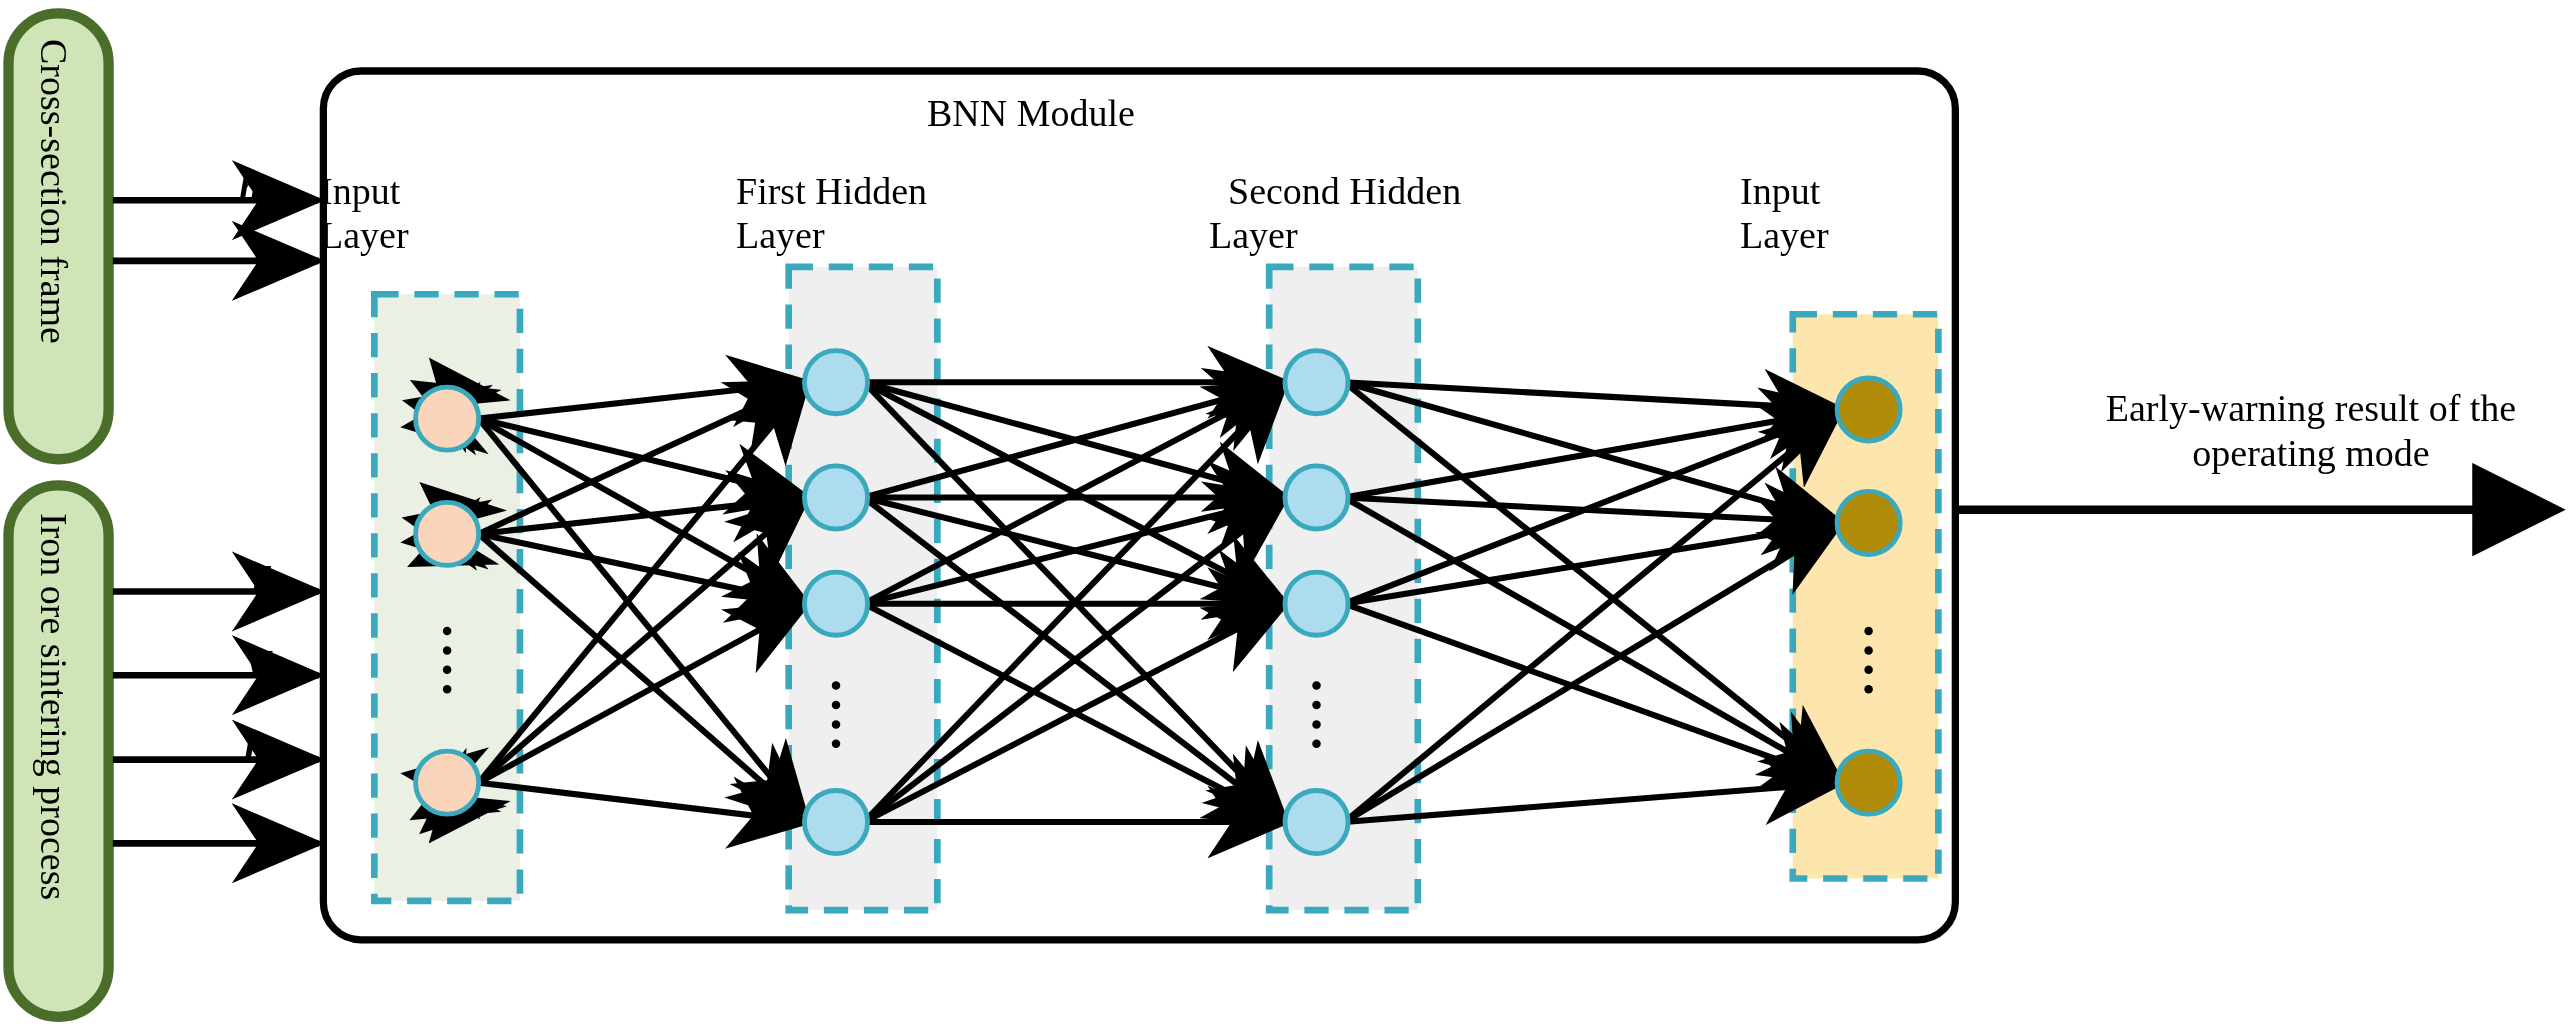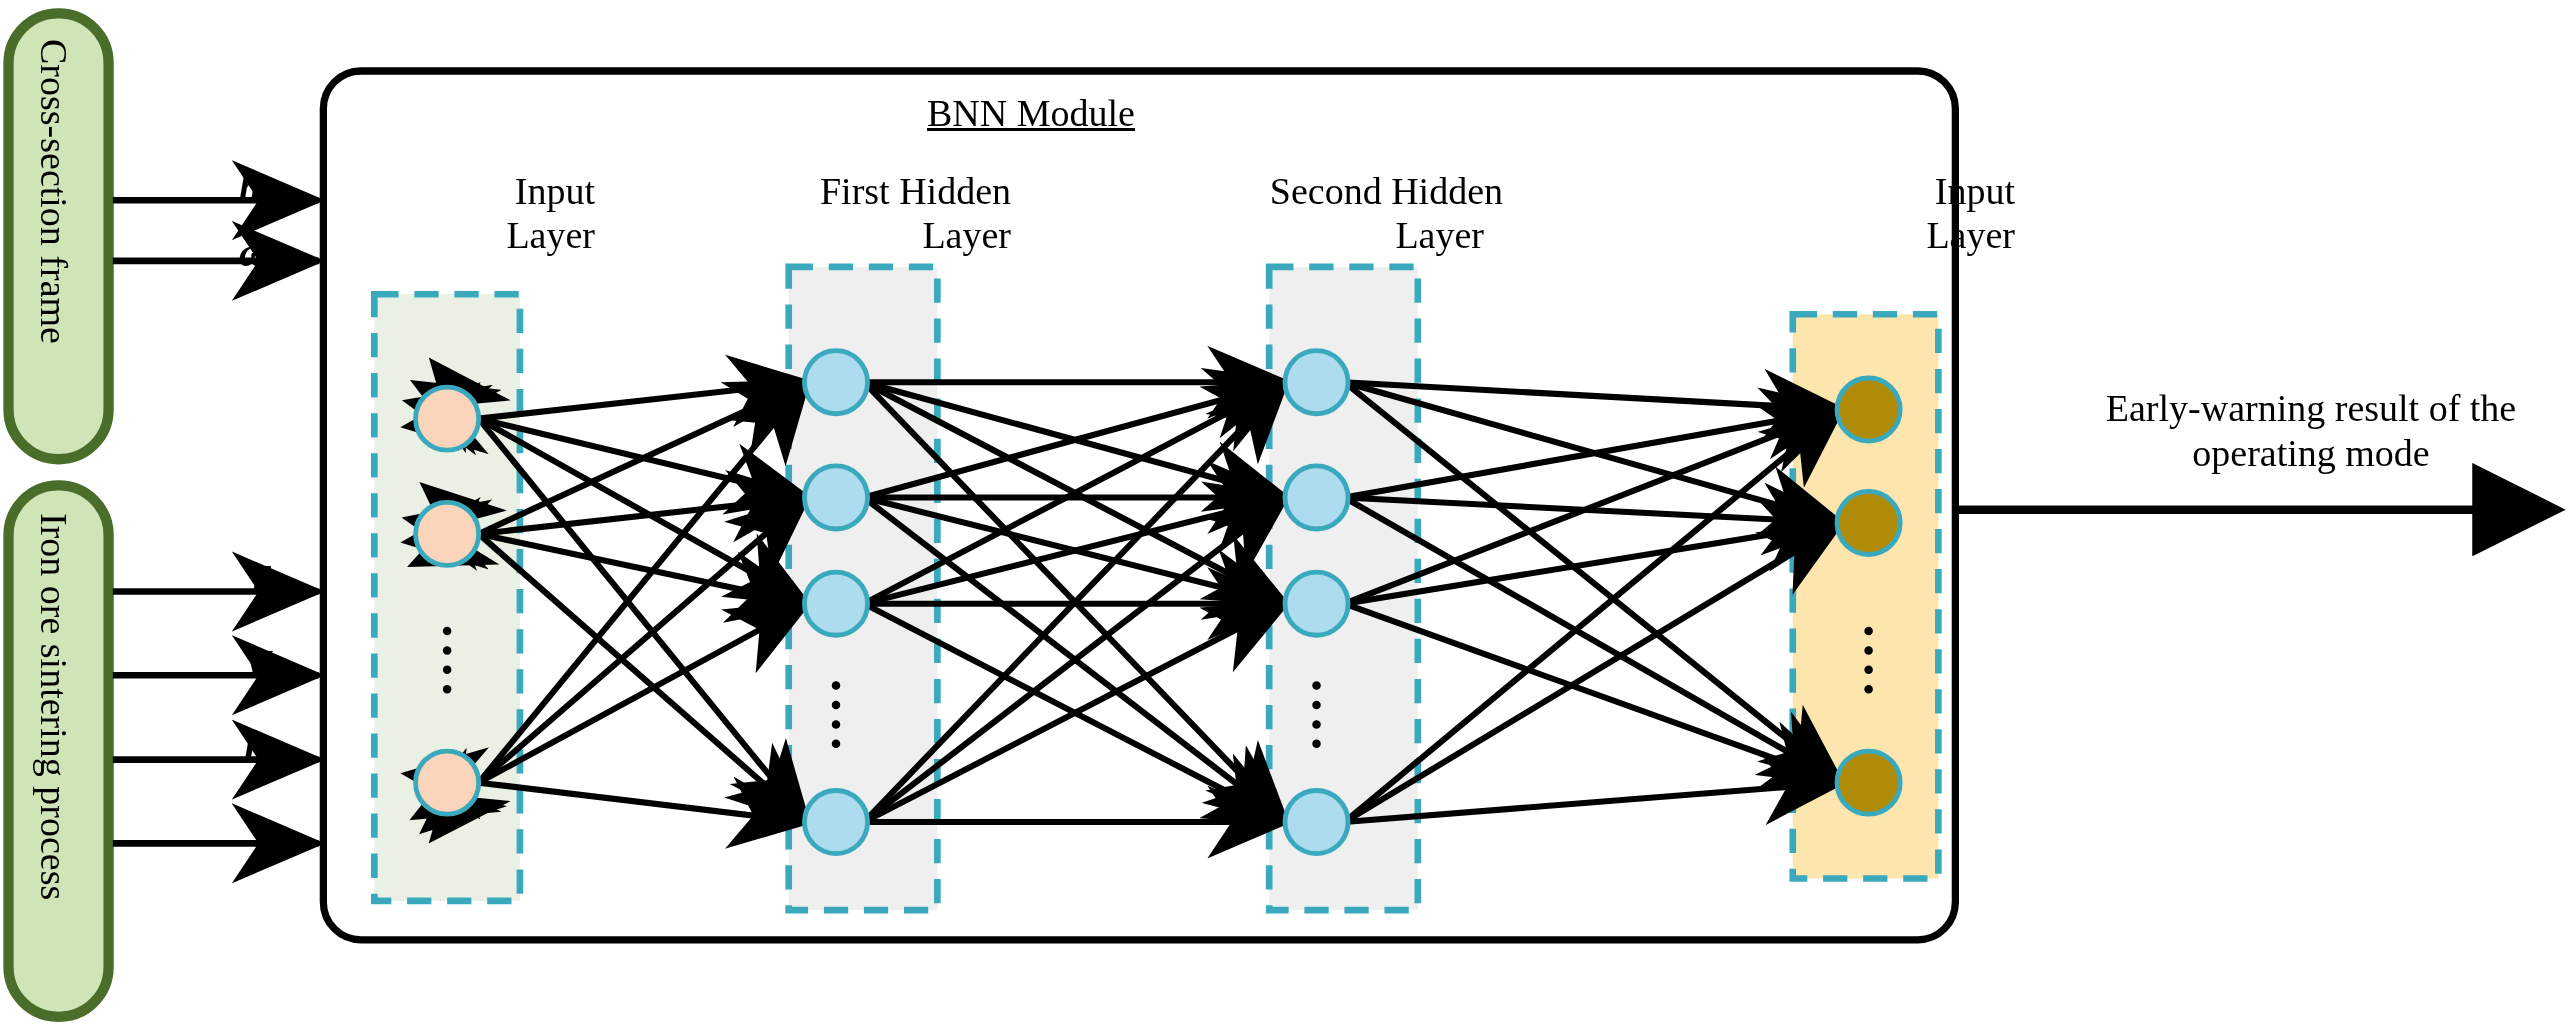--- a/index.html
+++ b/index.html
@@ -33,29 +33,27 @@
   .capsule-label {
     position: absolute;
     font-size: 38px;
     color: #000000;
     font-family: "Liberation Serif", "DejaVu Serif", serif;
     white-space: nowrap;
     transform-origin: 0 0;
   }
   .layer-title {
     font-size: 38px;
-    text-align: right;
+    text-align: left;
     width: 255px;
-    padding-left: 20px;
   }
   .module-title {
     font-size: 38px;
     text-align: center;
     width: 364px;
-    text-decoration: underline;
   }
   .var-label {
     font-size: 39px;
     font-style: italic;
     font-weight: 700;
   }
   .var-label sub {
     font-size: 0.66em;
     font-style: italic;
     font-weight: 700;
@@ -240,23 +238,20 @@
   </svg>
 
   <div class="capsule-label" style="left:76px; top:39px; transform: rotate(90deg);">Cross-section frame</div>
 
   <div class="capsule-label" style="left:76px; top:513px; transform: rotate(90deg);">Iron ore sintering process</div>
 
   <div class="htmltext var-label" style="left:200px; top:121px;">
     <span>h</span><sub>F</sub>
   </div>
 
-  <div class="htmltext var-label" style="left:200px; top:187px;">
-    <span>ω</span><sub>F</sub>
-  </div>
 
   <div class="htmltext var-label" style="left:207px; top:513px;">
     <span>T</span><sub>i</sub>
   </div>
 
   <div class="htmltext var-label" style="left:205px; top:598px;">
     <span>V</span><sub>T</sub>
   </div>
 
   <div class="htmltext var-label" style="left:203px; top:681px;">

